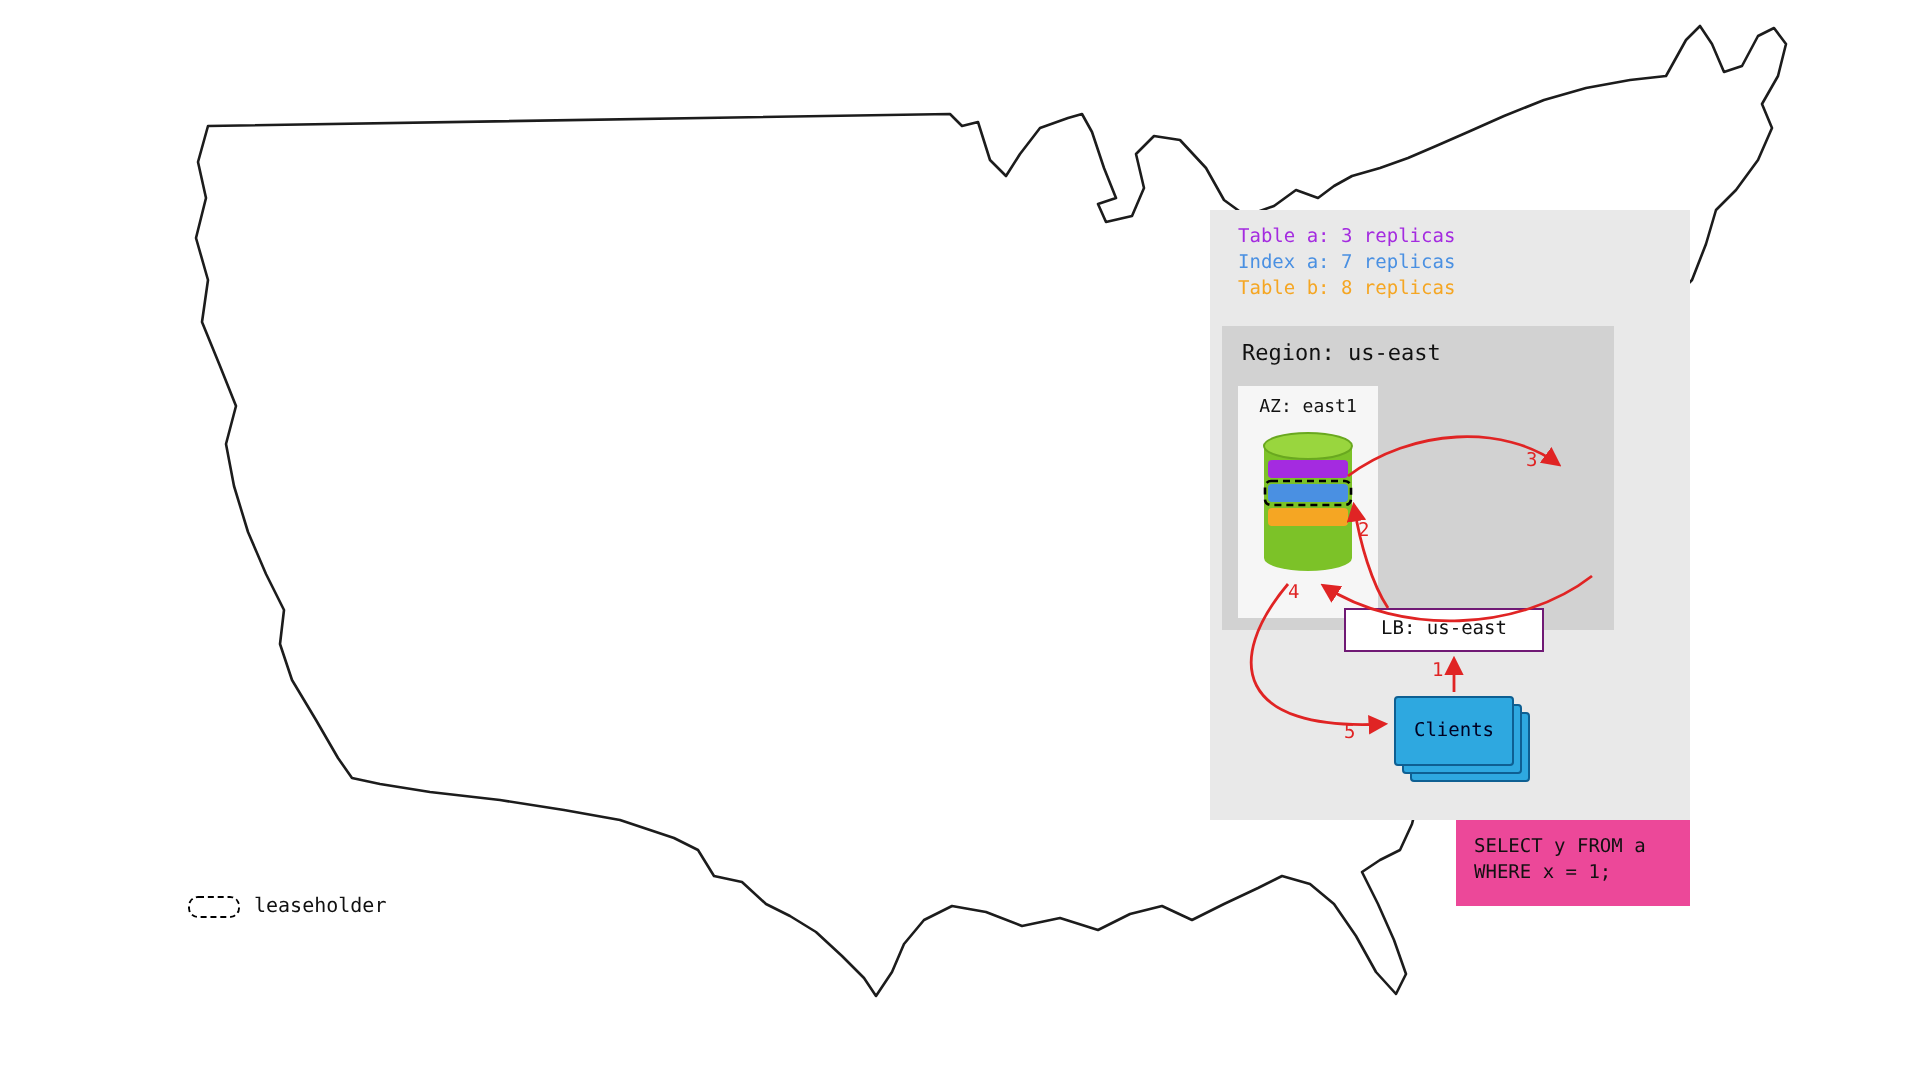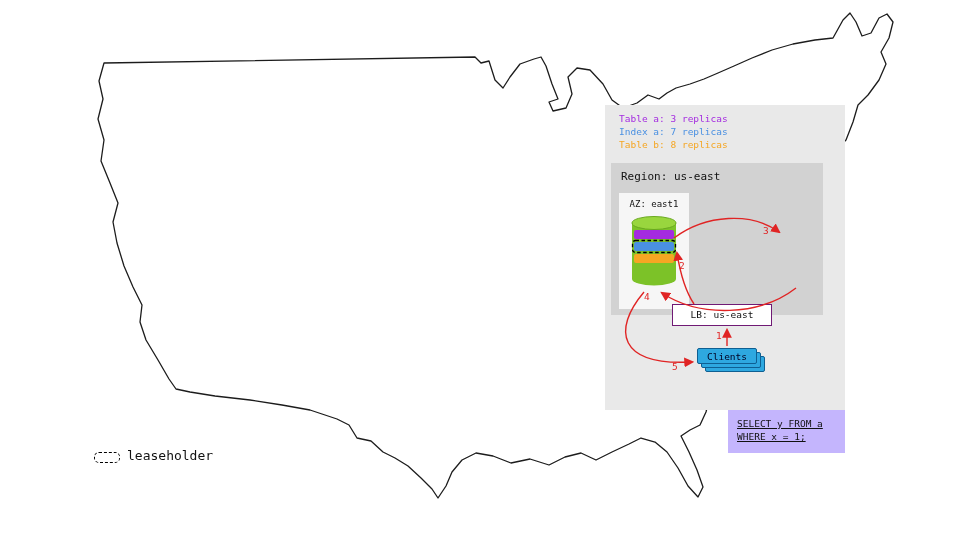--- a/index.html
+++ b/index.html
@@ -9,43 +9,43 @@
   .map-svg{position:absolute;left:0;top:0;z-index:0;}
   .map-svg path{fill:none;stroke:#1c1c1c;stroke-width:1.3;stroke-linejoin:round;}
 
   
   .panel{position:absolute;left:605px;top:105px;width:240px;height:305px;background:#e9e9e9;z-index:2;}
   .legend{position:absolute;left:14px;top:7px;font-size:9.5px;line-height:13px;font-weight:normal;}
   .legend-0{color:#a42be0;}
   .legend-1{color:#4a90e2;}
   .legend-2{color:#f5a623;}
 
-  .region{position:absolute;left:6px;top:58px;width:212px;height:152px;background:#d2d2d2;}
+  .region{position:absolute;left:6px;top:58px;width:196px;height:152px;background:#d2d2d2;}
   .region-title{position:absolute;left:10px;top:7px;font-size:11px;color:#111;}
   .az-row{position:absolute;left:8px;top:30px;display:flex;gap:16px;}
   .az{width:70px;height:116px;background:#f6f6f6;text-align:center;font-size:9px;
       padding-top:6px;box-sizing:border-box;}
   .az svg{margin:7px auto 0 auto;}
 
   .lb-box{position:absolute;left:67px;top:199px;width:100px;height:22px;background:#fff;
           border:1px solid #701a75;box-sizing:border-box;font-size:9.5px;text-align:center;
           line-height:19px;z-index:3;}
 
   .clients{position:absolute;left:92px;top:243px;width:72px;height:38px;z-index:3;}
-  .clients .layer{position:absolute;width:60px;height:16px;background:#2ea8e0;
+  .clients .layer{position:absolute;width:60px;height:35px;background:#2ea8e0;
           border:1.2px solid #0e5f92;border-radius:2px;box-sizing:border-box;}
   .clients .l3{left:8px;top:8px;}
   .clients .l2{left:4px;top:4px;}
   .clients .l1{left:0;top:0;display:flex;align-items:center;justify-content:center;font-size:9.5px;color:#002;}
 
-  .sql-box{position:absolute;left:728px;top:410px;width:117px;height:43px;background:#c4b5fd;
-           font-size:9.5px;line-height:13px;padding:7px 0 0 9px;box-sizing:border-box;z-index:2;text-decoration:underline;}
+  .sql-box{position:absolute;left:728px;top:410px;width:117px;height:43px;background:#ec4899;
+           font-size:9.5px;line-height:13px;padding:7px 0 0 9px;box-sizing:border-box;z-index:2;}
 
-  .lease-legend{position:absolute;left:94px;top:448px;display:flex;align-items:flex-end;gap:7px;
-                font-size:13px;z-index:1;}
+  .lease-legend{position:absolute;left:94px;top:448px;display:flex;align-items:flex-start;gap:7px;
+                font-size:10px;z-index:1;}
   .lease-swatch{width:26px;height:11px;border:1.5px dashed #000;border-radius:5px;box-sizing:border-box;}
 
   .arrows-svg{position:absolute;left:0;top:0;z-index:10;pointer-events:none;}
   .arrows-svg path.flow{fill:none;stroke:#e02424;stroke-width:1.4;}
   .num{position:absolute;color:#e02424;font-size:9.5px;z-index:11;}
   .n1{left:716px;top:330px;} .n2{left:679px;top:260px;} .n3{left:763px;top:225px;}
   .n4{left:644px;top:291px;} .n5{left:672px;top:361px;}
 </style>
 </head>
 <body>

